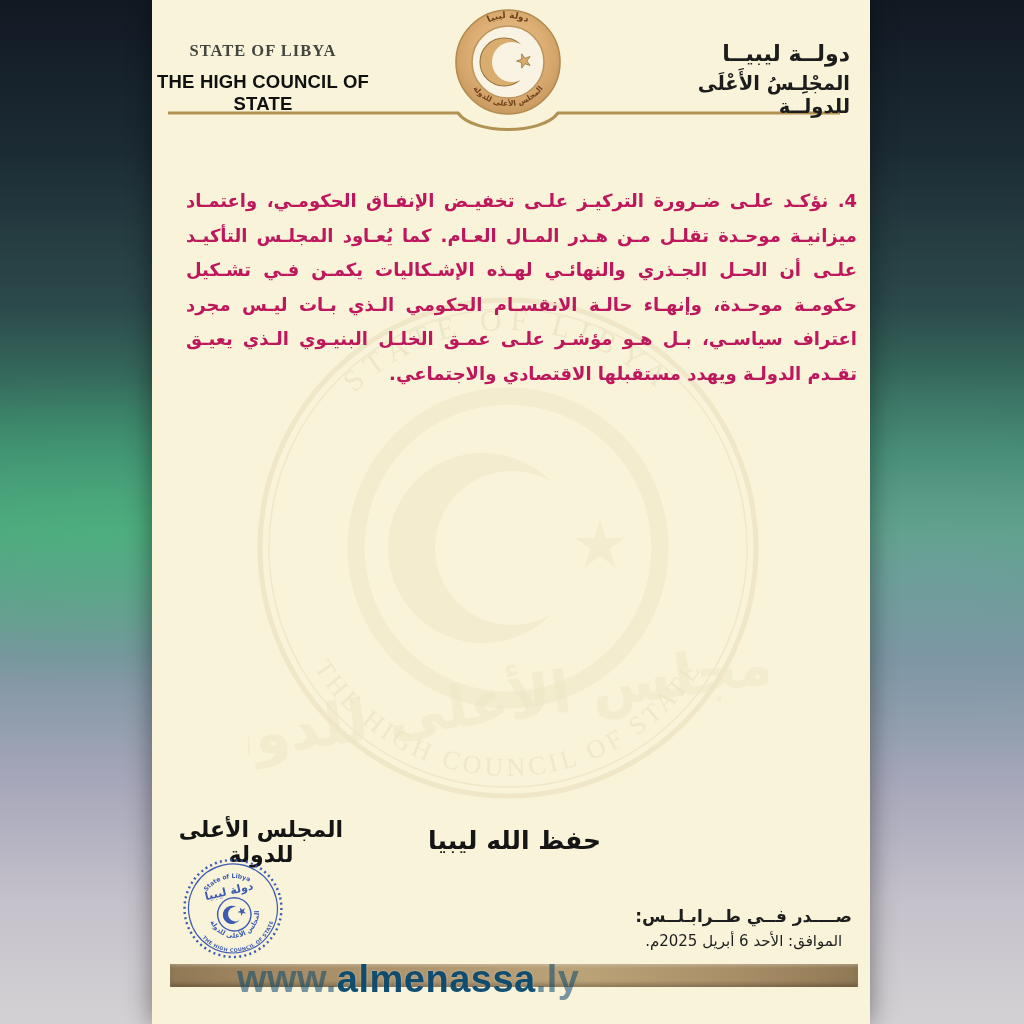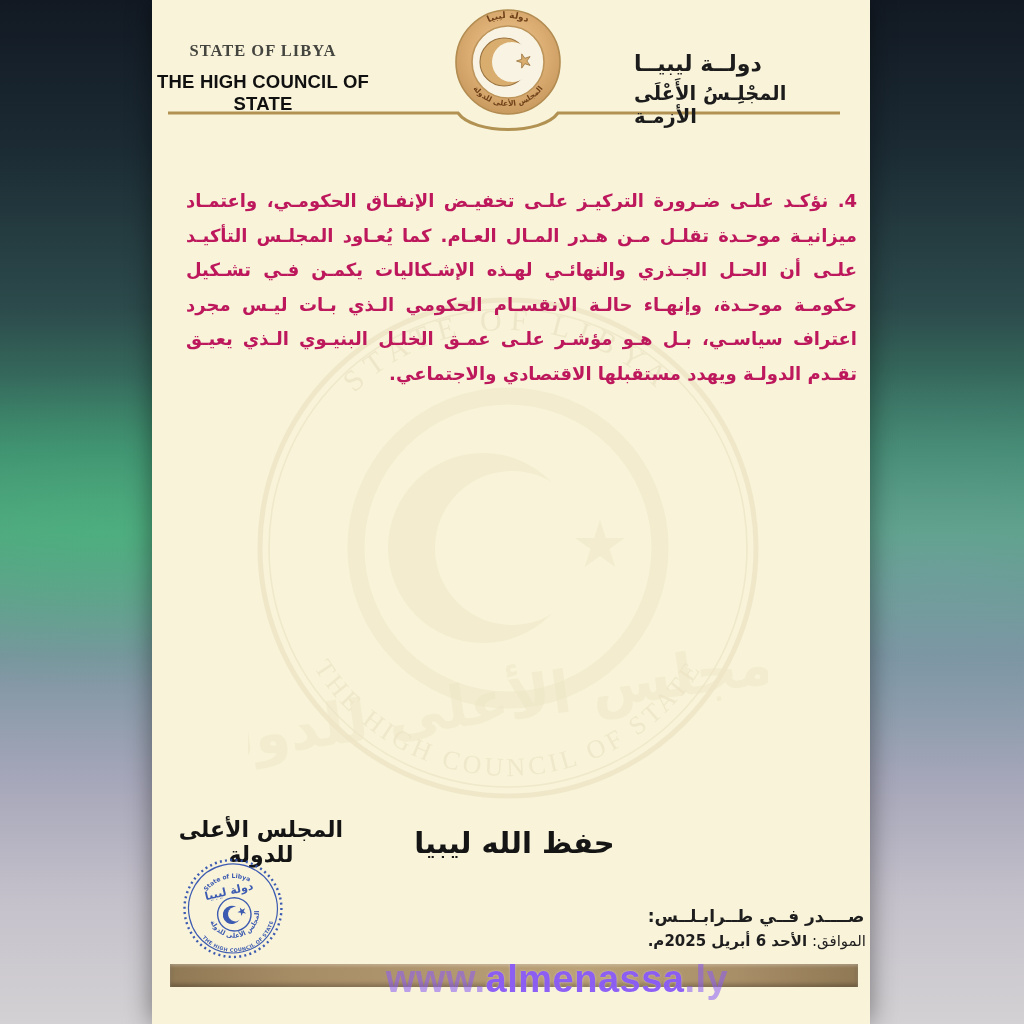--- a/index.html
+++ b/index.html
@@ -11,49 +11,49 @@
       radial-gradient(55% 28% at 92% 56%, rgba(130,160,180,.35), rgba(130,160,180,0) 72%),
       linear-gradient(180deg,#121923 0%,#1b2a33 14%,#2c4a4b 30%,#3f8a6e 44%,#55a381 52%,#7b94a0 64%,#a5a6b9 76%,#c5c1cb 88%,#d4d1d4 100%);}
   .paper{position:absolute;left:152px;top:0;width:718px;height:1024px;
          background:#f8f3d9;box-shadow:0 0 24px rgba(0,0,0,.45);overflow:hidden;}
   
   .hdr-en{position:absolute;left:0;top:41px;width:222px;text-align:center;z-index:3;}
   .hdr-en .l1{font-family:"Liberation Serif",serif;font-weight:bold;font-size:16.5px;
               letter-spacing:1px;color:#454540;}
   .hdr-en .l2{font-family:"Liberation Sans",sans-serif;font-weight:bold;font-size:18.5px;
               color:#101010;margin-top:10px;letter-spacing:.2px;}
-  .hdr-ar{position:absolute;right:20px;top:51px;width:216px;text-align:left;direction:rtl;z-index:3;}
+  .hdr-ar{position:absolute;right:20px;top:41px;width:216px;text-align:right;direction:rtl;z-index:3;}
   .hdr-ar .l1{font-weight:bold;font-size:22px;color:#1c1c1c;}
   .hdr-ar .l2{font-weight:bold;font-size:19.5px;color:#1c1c1c;margin-top:6px;}
   .emblem{position:absolute;left:303px;top:9px;z-index:3;}
   .rule{position:absolute;left:16px;top:110px;z-index:2;}
   
   .ghost{position:absolute;left:96px;top:288px;z-index:0;opacity:.5;}
   
   .para{position:absolute;left:34px;right:13px;margin:0;direction:rtl;
         text-align:justify;font-weight:bold;font-size:18px;line-height:34.6px;
         color:#be185d;z-index:2;}
   .p4{top:184px;} .p5{top:466px;} .p6{top:692px;}
   .closing{position:absolute;left:255px;top:826px;width:215px;text-align:center;
-           direction:rtl;font-weight:bold;font-size:29px;color:#151515;z-index:2;}
+           direction:rtl;font-weight:bold;font-size:25px;color:#151515;z-index:2;}
   .signature{position:absolute;left:4px;top:817px;width:210px;text-align:center;
              direction:rtl;font-weight:bold;font-size:22px;color:#141414;z-index:2;}
   .stamp{position:absolute;left:28px;top:854px;z-index:2;transform:rotate(-13deg);opacity:.92;}
-  .issued{position:absolute;right:4px;top:906px;direction:rtl;text-align:left;z-index:2;}
+  .issued{position:absolute;right:18px;top:906px;direction:rtl;text-align:center;z-index:2;}
   .issued .l1{font-weight:bold;font-size:17px;color:#1e1e1e;}
   .issued .l2{font-size:15px;color:#1e1e1e;margin-top:6px;}
   .issued .l2 .lbl{font-weight:normal;}
-  .issued .l2 .val{font-weight:bold;}
+  .issued .l2 .val{font-weight:normal;}
   
   .bar{position:absolute;left:18px;top:964px;width:688px;height:23px;z-index:3;
        background:linear-gradient(90deg,#8f7854 0%,#a78d66 18%,#b49a72 45%,#bba277 60%,#a98f68 82%,#8f7854 100%);
        box-shadow:inset 0 2px 3px rgba(255,255,255,.25), inset 0 -3px 4px rgba(0,0,0,.25);}
-  .wm{position:absolute;left:85px;top:958px;width:640px;text-align:center;z-index:4;
+  .wm{position:absolute;left:85px;top:958px;width:640px;z-index:4;
       font-family:"Liberation Sans",sans-serif;font-weight:bold;font-size:38px;
-      color:#8b5cf6;letter-spacing:.5px;}
+      color:#0c4a6e;letter-spacing:.5px;}
   .wm-pre,.wm-suf{opacity:.55;}
   .wm-brand{opacity:.97;text-shadow:0 0 2px rgba(255,255,255,.45);}
 </style>
 </head>
 <body>
 
 <div class="stage">
   <div class="backdrop"></div>
 
   <div class="paper">
@@ -102,21 +102,21 @@
       <text font-size="9" font-weight="bold" fill="#6e4119">
         <textPath href="#emTop" startOffset="50%" text-anchor="middle">دولة ليبيا</textPath>
       </text>
       <text font-size="7.5" font-weight="bold" fill="#6e4119">
         <textPath href="#emBot" startOffset="50%" text-anchor="middle">المجلس الأعلى للدولة</textPath>
       </text>
     </svg>
 
     <div class="hdr-ar">
       <div class="l1">دولــة ليبيــا</div>
-      <div class="l2">المجْلِـسُ الأَعْلَى الأزمـة</div>
+      <div class="l2">المجْلِـسُ الأَعْلَى للدولــة</div>
     </div>
 
     <svg class="rule" width="672" height="30" viewBox="0 0 672 30">
       <path d="M0,3 H290 C306,25 374,25 390,3 H672" fill="none" stroke="#b29253" stroke-width="3"></path>
     </svg>
 
     <p class="para p4">4. نؤكـد علـى ضـرورة التركيـز علـى تخفيـض الإنفـاق الحكومـي، واعتمـاد ميزانيـة موحـدة تقلـل مـن هـدر المـال العـام. كما يُعـاود المجلـس التأكيـد علـى أن الحـل الجـذري والنهائـي لهـذه الإشـكاليات يكمـن فـي تشـكيل حكومـة موحـدة، وإنهـاء حالـة الانقسـام الحكومي الـذي بـات ليـس مجرد اعتراف سياسـي، بـل هـو مؤشـر علـى عمـق الخلـل البنيـوي الـذي يعيـق تقـدم الدولـة ويهدد مستقبلها الاقتصادي والاجتماعي.</p>
 
     <div class="closing">حفظ الله ليبيا</div>
 

